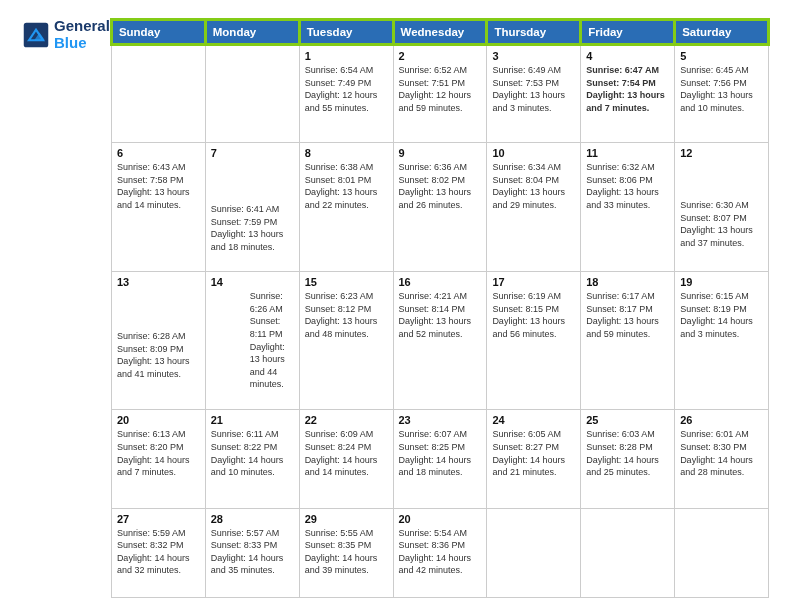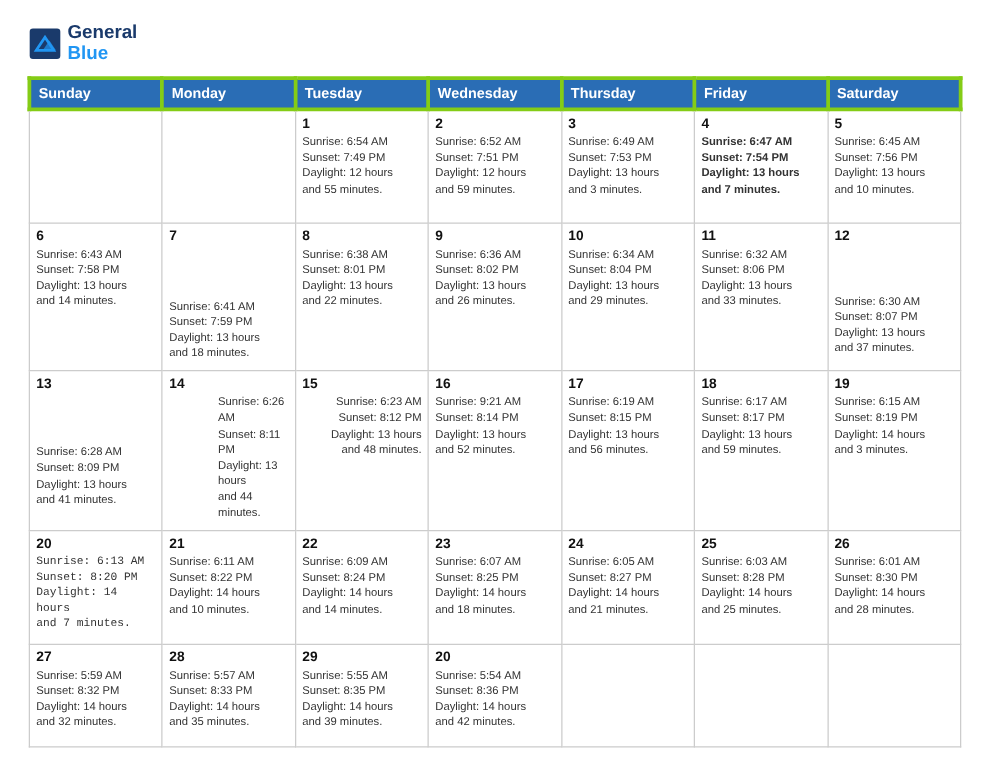--- a/index.html
+++ b/index.html
@@ -8,21 +8,21 @@
       background: #fff;
       width: 792px;
       height: 612px;
       overflow: hidden;
     }
     .page {
       width: 792px;
       height: 612px;
       padding: 18px 22px 14px 22px;
       display: flex;
-      flex-direction: column;
+      flex-direction: row;
     }
     .header {
       display: flex;
       justify-content: space-between;
       align-items: flex-start;
       margin-bottom: 10px;
     }
     .logo {
       display: flex;
       align-items: center;
@@ -228,28 +228,28 @@
           </td>
           <td>
             <span class="day-num">14</span>
             <div class="day-info" style="white-space: pre-line; margin-left: 39px;">Sunrise: 6:26 AM
 Sunset: 8:11 PM
 Daylight: 13 hours
 and 44 minutes.</div>
           </td>
           <td>
             <span class="day-num">15</span>
-            <div class="day-info" style="white-space: pre-line; text-align: right;">Sunrise: 6:23 AM
+            <div class="day-info" style="white-space: pre-line;">Sunrise: 6:23 AM
 Sunset: 8:12 PM
 Daylight: 13 hours
 and 48 minutes.</div>
           </td>
           <td>
             <span class="day-num">16</span>
-            <div class="day-info" style="white-space: pre-line;">Sunrise: 9:21 AM
+            <div class="day-info" style="white-space: pre-line;">Sunrise: 4:21 AM
 Sunset: 8:14 PM
 Daylight: 13 hours
 and 52 minutes.</div>
           </td>
           <td>
             <span class="day-num">17</span>
             <div class="day-info" style="white-space: pre-line;">Sunrise: 6:19 AM
 Sunset: 8:15 PM
 Daylight: 13 hours
 and 56 minutes.</div>
@@ -265,21 +265,21 @@
             <span class="day-num">19</span>
             <div class="day-info" style="white-space: pre-line;">Sunrise: 6:15 AM
 Sunset: 8:19 PM
 Daylight: 14 hours
 and 3 minutes.</div>
           </td>
         </tr>
         <tr>
           <td>
             <span class="day-num">20</span>
-            <div class="day-info" style="white-space: pre-line; font-family: Liberation Mono, monospace;">Sunrise: 6:13 AM
+            <div class="day-info" style="white-space: pre-line;">Sunrise: 6:13 AM
 Sunset: 8:20 PM
 Daylight: 14 hours
 and 7 minutes.</div>
           </td>
           <td>
             <span class="day-num">21</span>
             <div class="day-info" style="white-space: pre-line;">Sunrise: 6:11 AM
 Sunset: 8:22 PM
 Daylight: 14 hours
 and 10 minutes.</div>

